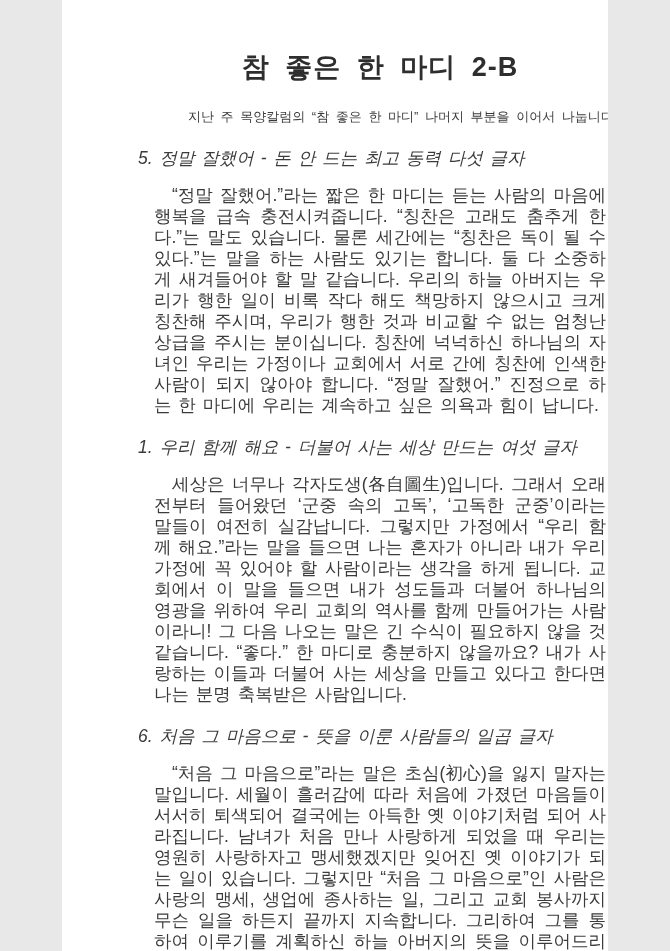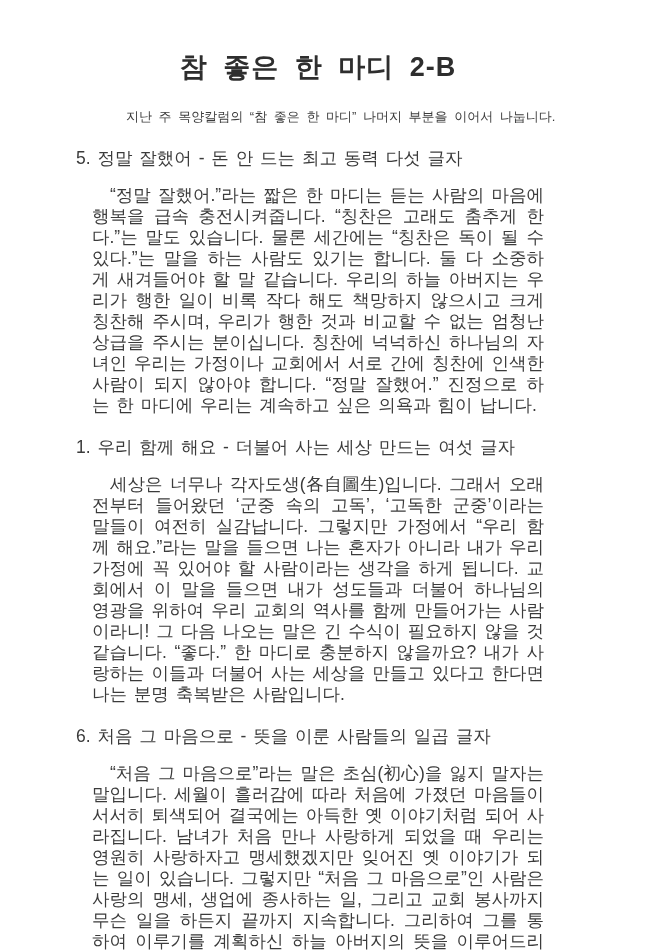--- a/index.html
+++ b/index.html
@@ -1,18 +1,18 @@
 <!DOCTYPE html>
 <html lang="ko"><head>
 <meta charset="utf-8">
 <style>
   html, body { margin: 0; padding: 0; background: #e8e8e8; }
   .page {
     position: relative;
-    width: 670px;
+    width: 546px;
     height: 951px;
     background: #ffffff;
     margin: 0 auto;
     overflow: hidden;
     font-family: "Liberation Sans", "DejaVu Sans", sans-serif;
     color: #3b3b3b;
   }
   .content {
     position: absolute;
     top: 0;
@@ -34,20 +34,21 @@
     padding-left: 50px;
     font-size: 13px;
     line-height: 21px;
     word-spacing: 3px;
   }
   .sec { margin-top: 21px; }
   .sec-heading {
     font-size: 17.5px;
     line-height: 21px;
     word-spacing: 2px;
+    font-style: italic;
   }
   .sec-body {
     margin: 16px;
     font-size: 17.5px;
     line-height: 21px;
     text-align: justify;
     text-indent: 18px;
     word-spacing: 2px;
   }
 </style>

